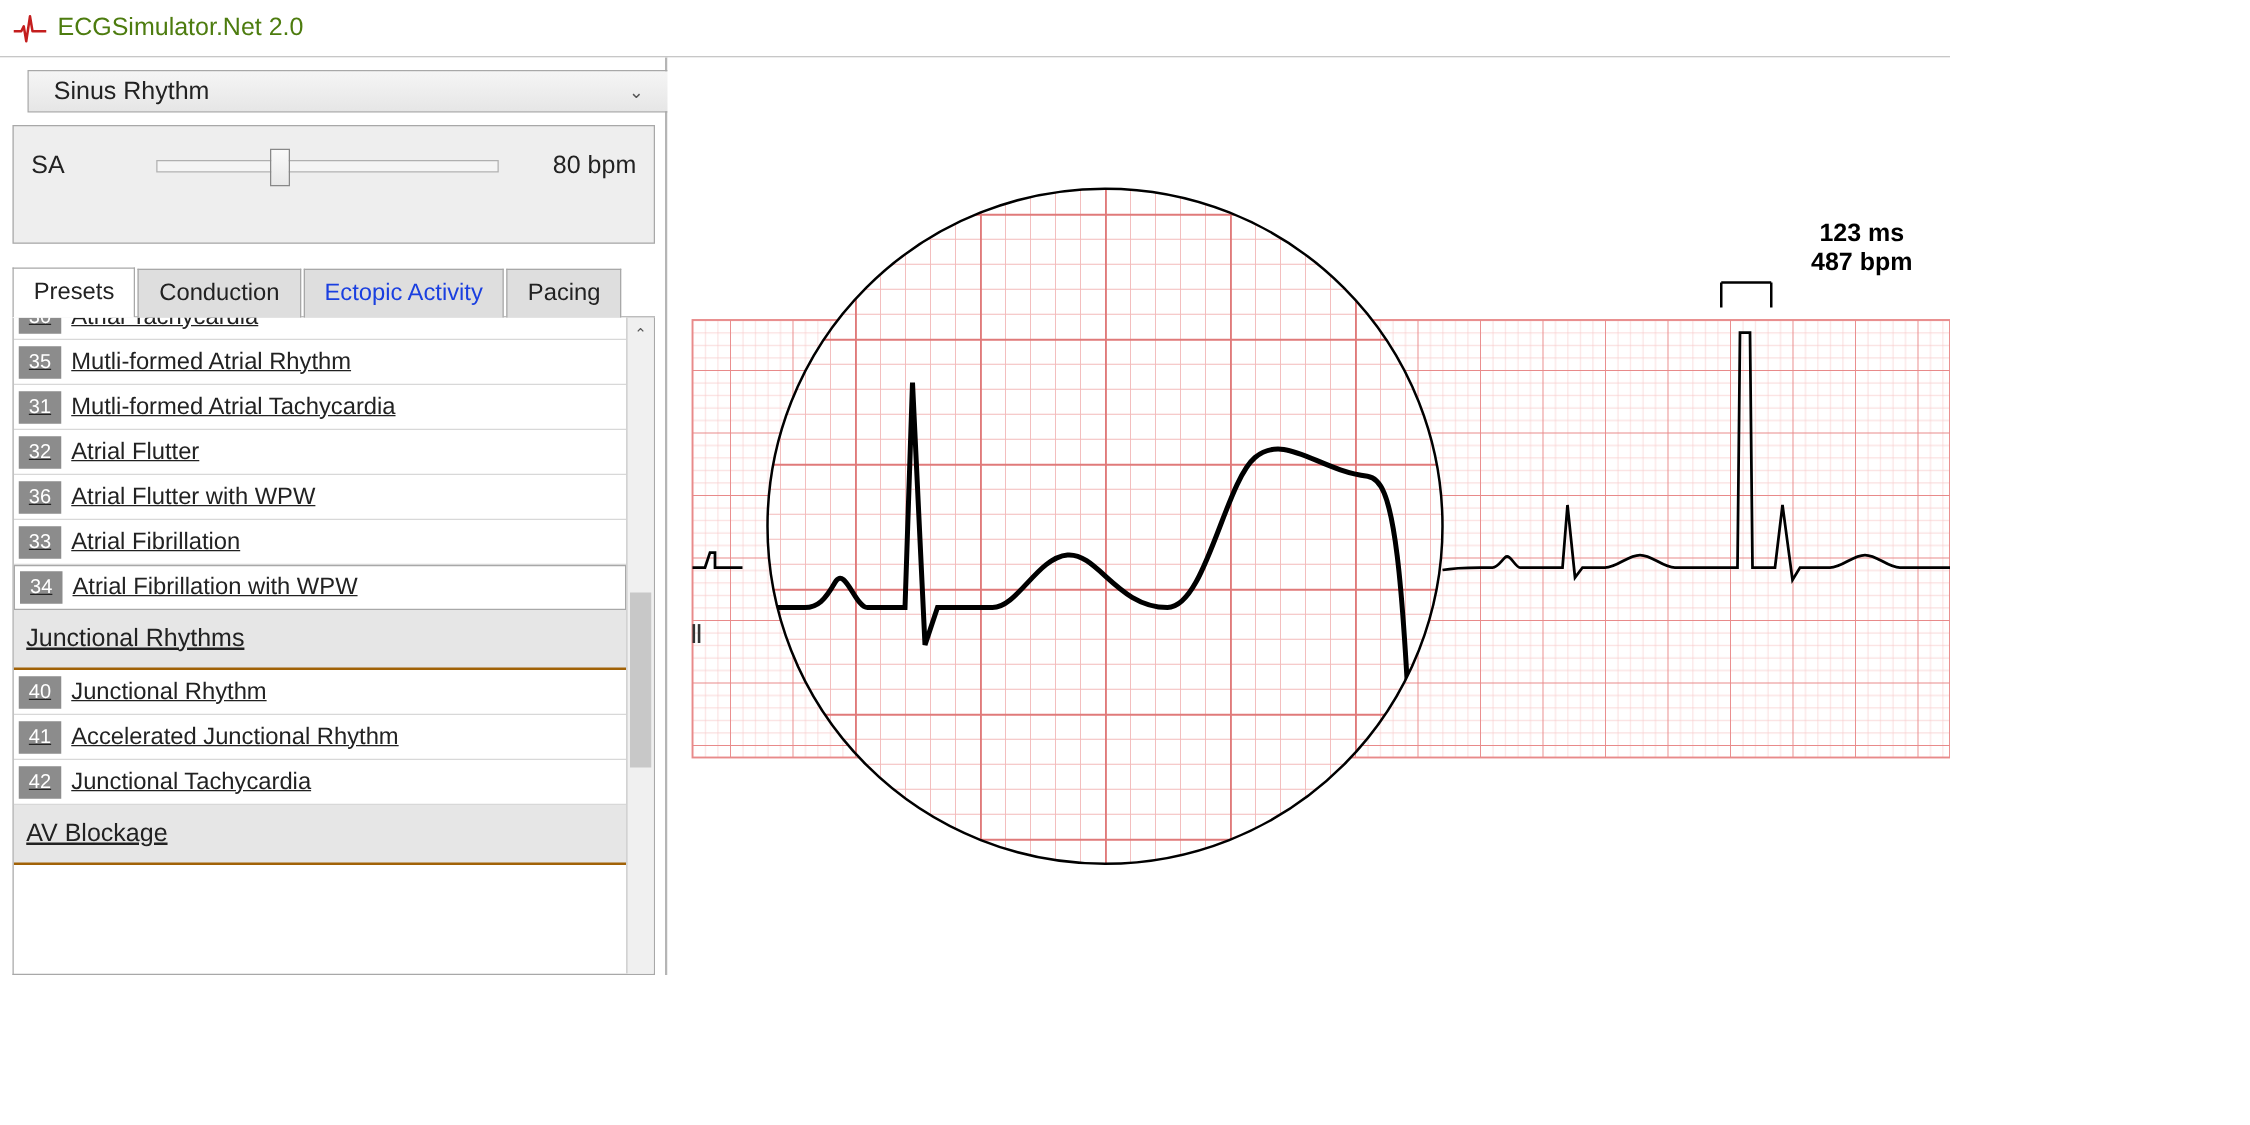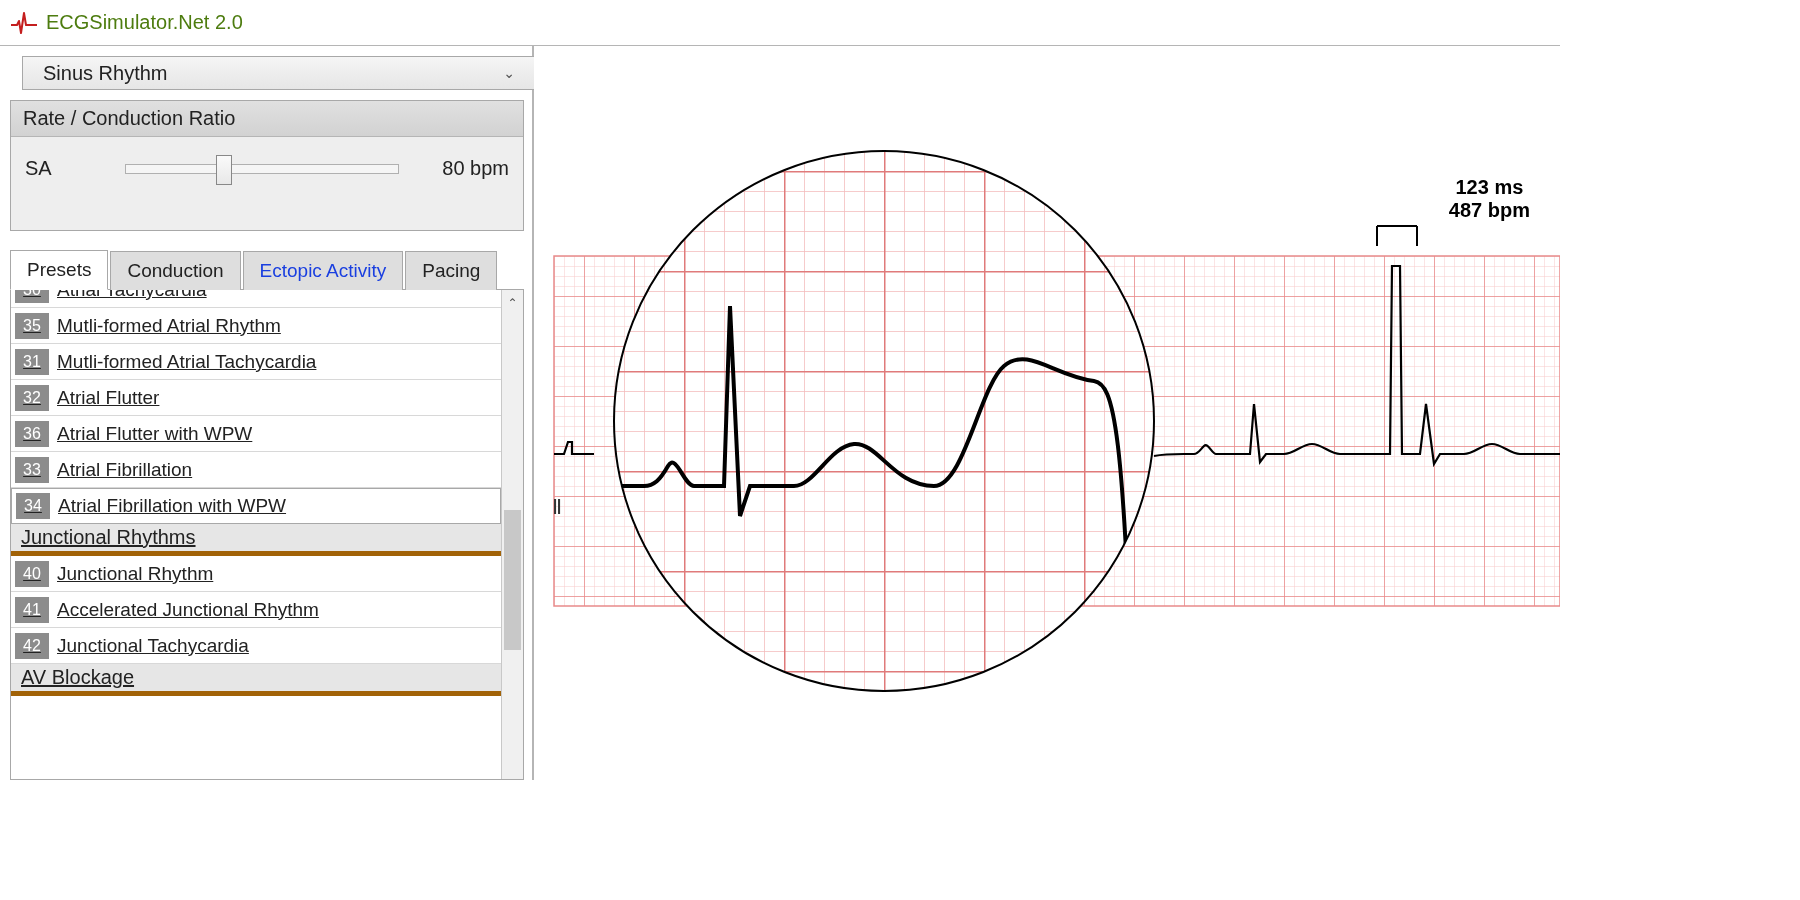--- a/index.html
+++ b/index.html
@@ -153,27 +153,27 @@
     margin-right: 8px;
   }
   .preset-list .item.first {
     margin-top: -18px;
   }
   .preset-list .item.selected {
     background: #fff;
     border: 1px solid #a8a8a8;
   }
   .preset-list .section {
-    height: 32px;
+    height: 48px;
     display: flex;
     align-items: center;
     padding-left: 10px;
     font-size: 20px;
     background: #e6e6e6;
-    border-bottom: 5px solid #a16207;
+    border-bottom: 2px solid #a16207;
   }
   .scroll {
     width: 22px;
     background: #f0f0f0;
     border-left: 1px solid #c8c8c8;
     position: relative;
   }
   .scroll .up, .scroll .down {
     position: absolute;
     width: 100%;
@@ -227,21 +227,20 @@
 
 <div class="main">
   <div class="left">
 
     <div class="rhythm-select">
       <span>Sinus Rhythm</span>
       <span class="chev">⌄</span>
     </div>
 
     <div class="rate-panel">
-      <div class="rate-header">Rate / Conduction Ratio</div>
       <div class="rate-body">
         <div class="sa">SA</div>
         <div class="slider-track">
           <div class="slider-thumb"></div>
         </div>
         <div class="bpm">80 bpm</div>
       </div>
     </div>
 
     <div class="tabs">

